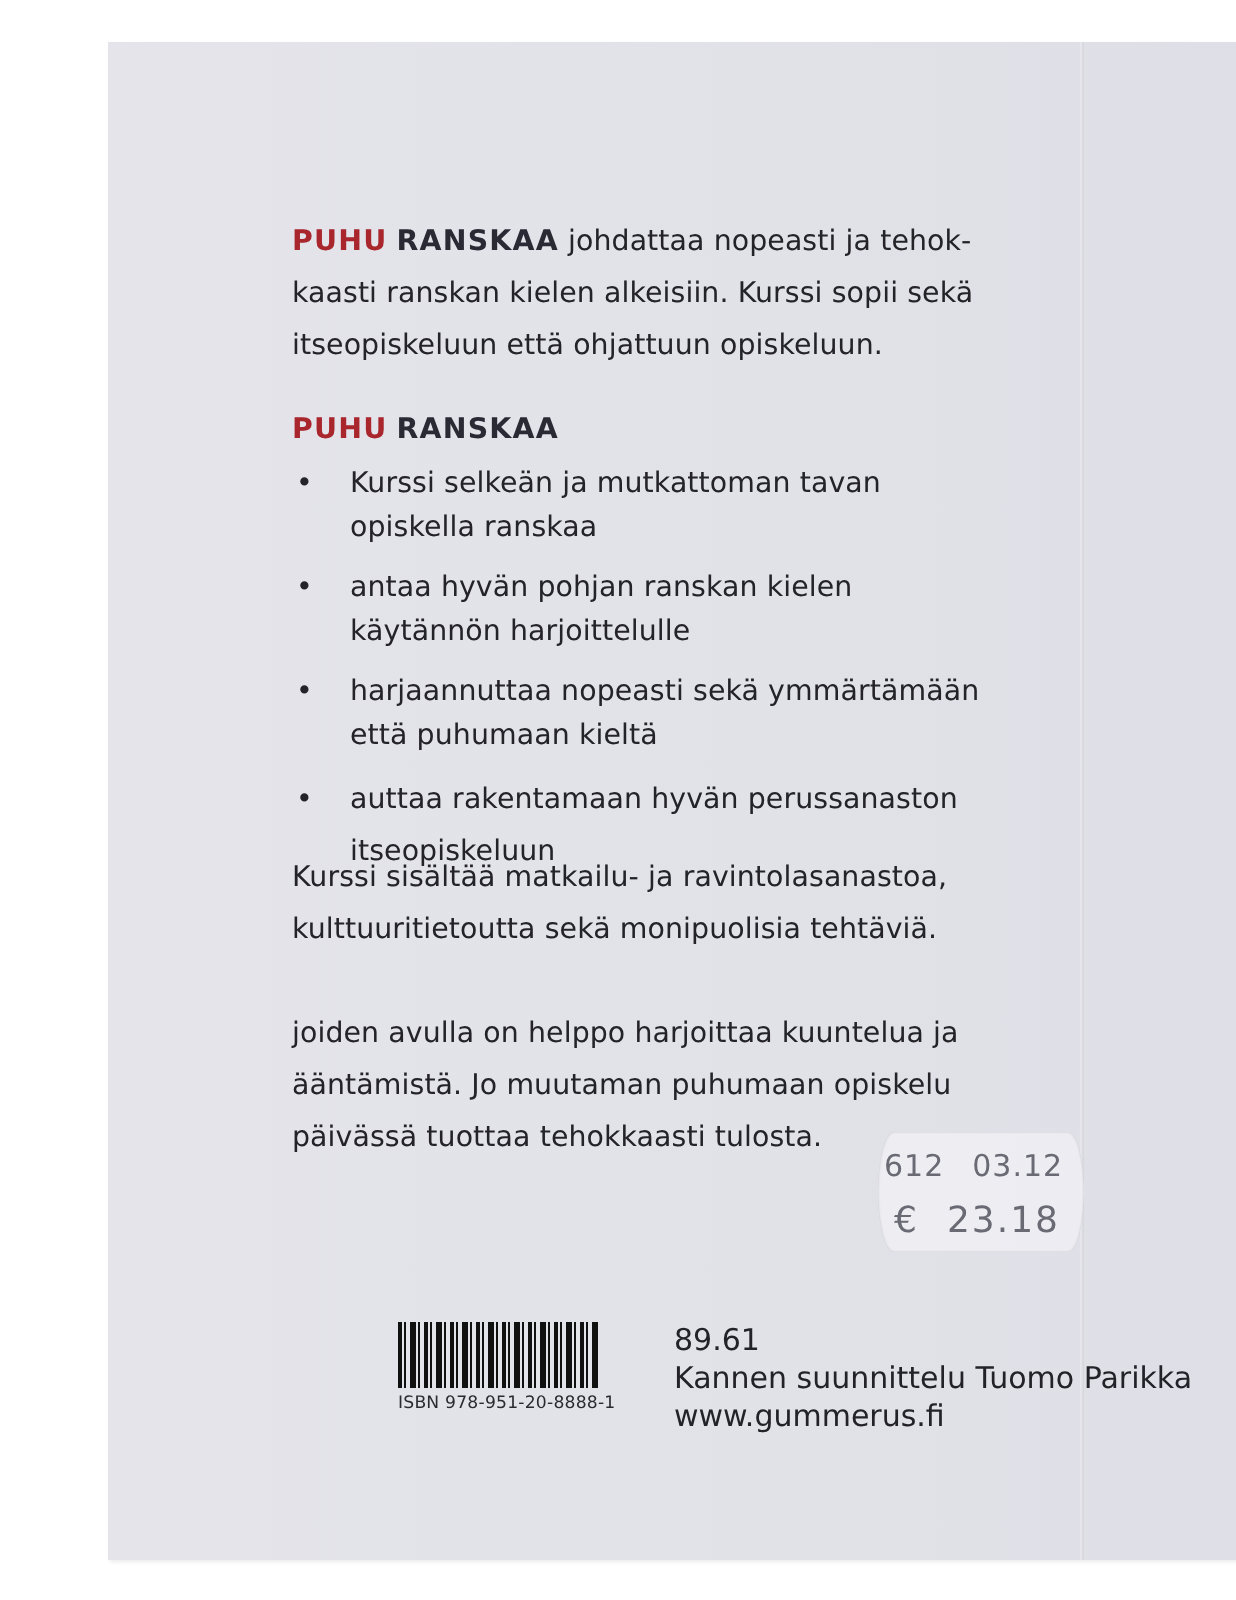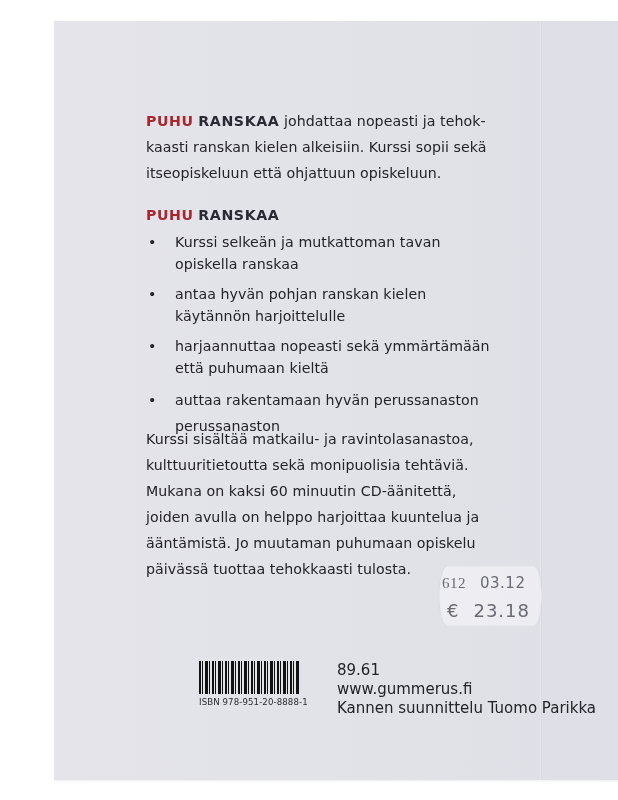--- a/index.html
+++ b/index.html
@@ -99,21 +99,21 @@
     color: #6a6a74;
   }
   .price-label .codes {
     position: absolute;
     left: 3px;
     top: 8px;
     font-size: 15px;
     letter-spacing: 0.5px;
     white-space: nowrap;
   }
-  .price-label .codes .c1 { margin-right: 14px; font-family: Liberation Serif, serif; }
+  .price-label .codes .c1 { margin-right: 14px; }
   .price-label .price {
     position: absolute;
     left: 8px;
     top: 34px;
     font-size: 18px;
     letter-spacing: 1px;
     white-space: nowrap;
   }
   .price-label .price .cur { margin-right: 14px; }
   .barcode-block {
@@ -181,28 +181,28 @@
         <span>käytännön harjoittelulle</span>
       </li>
       <li>
         <span class="dot">•</span>
         <span>harjaannuttaa nopeasti sekä ymmärtämään</span><br>
         <span>että puhumaan kieltä</span>
       </li>
       <li class="last">
         <span class="dot">•</span>
         <span>auttaa rakentamaan hyvän perussanaston</span><br>
-        <span>perussanaston</span>
+        <span>itseopiskeluun</span>
       </li>
     </ul>
 
     <p class="para2">
       <span>Kurssi sisältää matkailu- ja ravintolasanastoa,</span><br>
       <span>kulttuuritietoutta sekä monipuolisia tehtäviä.</span><br>
-      <span>Mukana on kaksi 60 minuutin CD-äänitettä,</span><br>
+      <br>
       <span>joiden avulla on helppo harjoittaa kuuntelua ja</span><br>
       <span>ääntämistä. Jo muutaman puhumaan opiskelu</span><br>
       <span>päivässä tuottaa tehokkaasti tulosta.</span>
     </p>
   </div>
 
   <div class="price-label">
     <div class="codes">
       <span class="c1">612</span><span>03.12</span>
     </div>
@@ -211,16 +211,16 @@
     </div>
   </div>
 
   <div class="barcode-block">
     <div class="barcode"></div>
     <div class="isbn">ISBN 978-951-20-8888-1</div>
   </div>
 
   <div class="colophon">
     <div>89.61</div>
+    <div>Kannen suunnittelu Tuomo Parikka</div>
     <div>www.gummerus.fi</div>
-    <div>Kannen suunnittelu Tuomo Parikka</div>
   </div>
 </div>
 
 </body></html>

